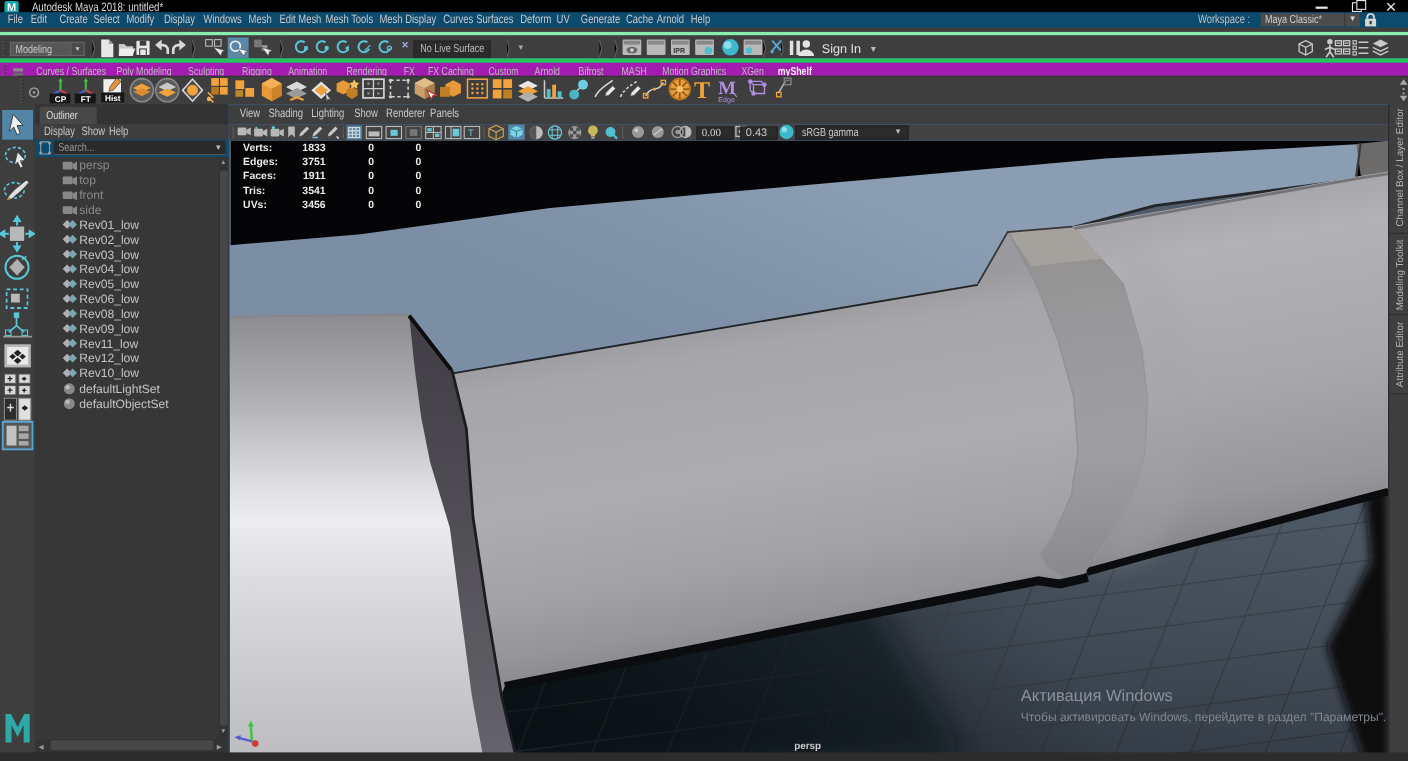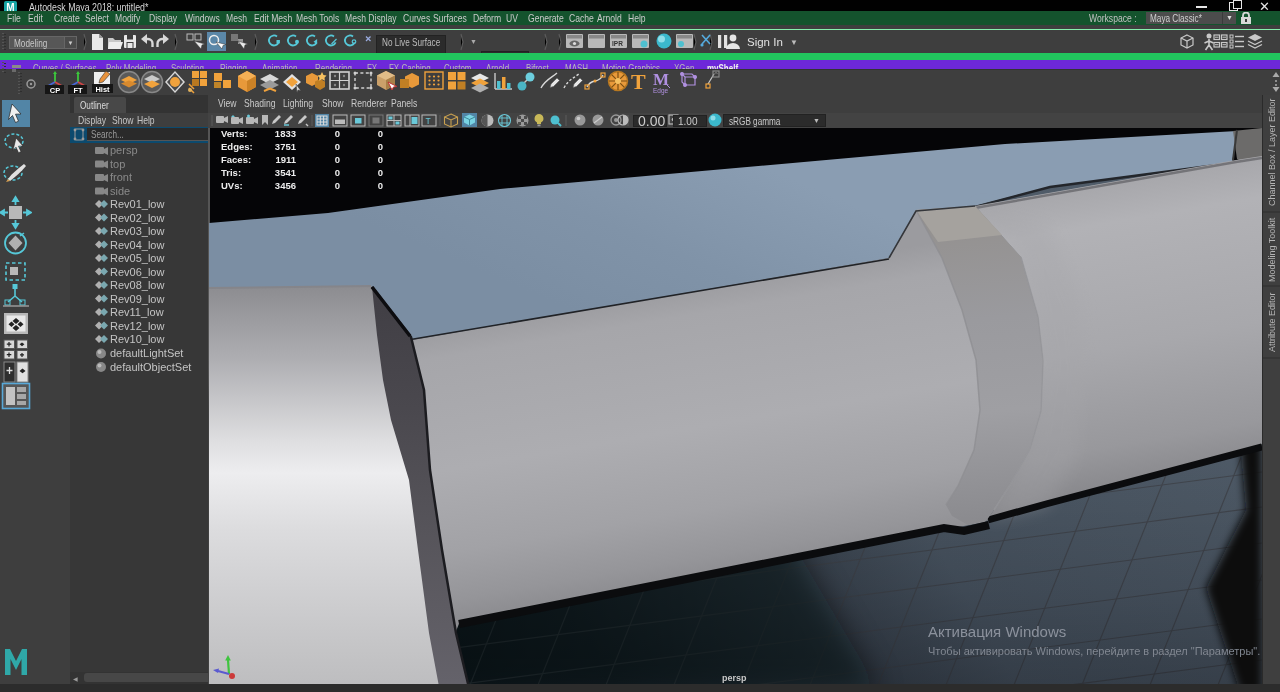--- a/index.html
+++ b/index.html
@@ -22,21 +22,21 @@
 
 <div class="abs" style="left:0;top:0;width:1280px;height:15px;background:#010101;">
   <div class="abs" style="left:4px;top:1px;width:13px;height:13px;background:#17a4a4;border-radius:2px;color:#fff;font-size:10px;font-weight:bold;text-align:center;line-height:13px;">M</div>
   <div class="abs" style="left:29px;top:1px;font-size:11px;color:#d8d8d8;transform:scaleX(0.8);transform-origin:0 0;white-space:nowrap;">Autodesk Maya 2018: untitled*</div>
   <div class="abs" style="left:1196px;top:6px;width:11px;height:2px;background:#e6e6e6;"></div>
   <div class="abs" style="left:1229px;top:2px;width:9px;height:9px;border:1.5px solid #e6e6e6;"></div>
   <div class="abs" style="left:1233px;top:0px;width:9px;height:9px;border:1.5px solid #e6e6e6;background:#010101;"></div>
   <div class="abs" style="left:1259px;top:-1px;color:#e6e6e6;font-size:13px;">✕</div>
 </div>
 
-<div class="abs" style="left:0;top:11px;width:1280px;height:14px;background:#14532d;">
+<div class="abs" style="left:0;top:11px;width:1280px;height:14px;background:#0c4a6e;">
   <span class="mi" style="left:7px;">File</span>
   <span class="mi" style="left:28px;">Edit</span>
   <span class="mi" style="left:54px;">Create</span>
   <span class="mi" style="left:85px;">Select</span>
   <span class="mi" style="left:115px;">Modify</span>
   <span class="mi" style="left:149px;">Display</span>
   <span class="mi" style="left:185px;">Windows</span>
   <span class="mi" style="left:226px;">Mesh</span>
   <span class="mi" style="left:254px;">Edit Mesh</span>
   <span class="mi" style="left:296px;">Mesh Tools</span>
@@ -52,21 +52,21 @@
   <span class="mi" style="left:1089px;color:#c2c2c2;">Workspace :</span>
   <div class="abs" style="left:1146px;top:1px;width:76px;height:12px;background:#4c4c4c;color:#cfcfcf;font-size:10.5px;line-height:12px;padding-left:4px;"><span class="cx">Maya Classic*</span></div>
   <div class="abs" style="left:1222px;top:1px;width:14px;height:12px;background:#4c4c4c;border-left:1px solid #3a3a3a;color:#ddd;font-size:7px;text-align:center;line-height:12px;">▼</div>
   <svg class="abs" style="left:1240px;top:1px;" width="12" height="13" viewBox="0 0 12 13">
         <rect x="1" y="5" width="10" height="7" fill="#d8d8d8"></rect>
         <path d="M3 5 V3.5 a3 3 0 0 1 6 0 V5" fill="none" stroke="#d8d8d8" stroke-width="1.8"></path>
         <rect x="5" y="7" width="2" height="3" fill="#3a3a3a"></rect>
       </svg>
 </div>
 
-<div class="abs" style="left:0;top:29px;width:1280px;height:24px;background:#3e3e3e;border-top:1px solid #86efac;">
+<div class="abs" style="left:0;top:29px;width:1280px;height:24px;background:#3e3e3e;border-top:3px solid #86efac;">
   <div class="hdl" style="left:2px;top:3px;height:18px;"></div>
       <div class="abs" style="left:9px;top:6px;width:56px;height:13px;background:#575757;border:1px solid #666;color:#c8c8c8;font-size:10.5px;line-height:12px;padding-left:4px;"><span class="cx">Modeling</span></div>
   <div class="abs" style="left:64px;top:6px;width:13px;height:13px;background:#4a4a4a;border:1px solid #666;color:#ccc;font-size:6px;text-align:center;line-height:12px;">▼</div>
   <svg class="abs" style="left:0;top:0;" width="1280" height="24" viewBox="0 0 1280 24" id="tbicons">
 
     <g stroke="#5c5c5c" stroke-width="1.2">
       <path d="M84 4 L86 12 L84 20"></path>
           <path d="M175 4 L177 12 L175 20"></path>
       <path d="M255 4 L257 12 L255 20"></path>
           <path d="M461 4 L463 12 L461 20"></path>
@@ -214,21 +214,21 @@
           <path d="M8 1 L15 4.5 L8 8 L1 4.5 Z" fill="#c8c8c8"></path>
           <path d="M1 8 L8 11.5 L15 8" fill="none" stroke="#c8c8c8" stroke-width="1.3"></path>
           <path d="M1 11.5 L8 15 L15 11.5" fill="none" stroke="#c8c8c8" stroke-width="1.3"></path>
         </g>
   </svg>
   <div class="fld" style="left:376px;top:5px;width:70px;height:31px;line-height:13px;padding-left:5px;"><span class="cx">No Live Surface</span></div>
   <div class="abs" style="left:470px;top:8px;color:#aaa;font-size:7px;">▼</div>
   <div class="fld" style="left:481px;top:21px;width:48px;height:15px;line-height:13px;padding-left:5px;"><span class="cx">Symmetry: Off</span></div>
 </div>
 
-<div class="abs" style="left:0;top:53px;width:1280px;height:16px;background:#6d28d9;border-top:7px solid #22c55e;font-size:10.5px;color:#b9b9b9;">
+<div class="abs" style="left:0;top:53px;width:1280px;height:16px;background:#a21caf;border-top:4px solid #22c55e;font-size:10.5px;color:#b9b9b9;">
   <div class="hdl" style="left:2px;top:2px;height:12px;"></div>
       <div class="abs" style="left:12px;top:5px;width:9px;height:3px;background:#8a8a8a;"></div>
   <div class="abs" style="left:12px;top:9px;width:9px;height:3px;background:#6a6a6a;"></div>
   <span class="tab" style="left:33px;">Curves / Surfaces</span>
   <span class="tab" style="left:106px;">Poly Modeling</span>
   <span class="tab" style="left:171px;">Sculpting</span>
   <span class="tab" style="left:220px;">Rigging</span>
   <span class="tab" style="left:262px;">Animation</span>
   <span class="tab" style="left:315px;">Rendering</span>
   <span class="tab" style="left:367px;">FX</span>
@@ -545,21 +545,21 @@
           <rect x="17" y="13" width="9" height="5" fill="#ddd" opacity="0.6"></rect>
           <rect x="17" y="20" width="9" height="4" fill="#ddd" opacity="0.6"></rect>
     </g>
 
     <g transform="translate(5,550)">
       <path d="M0 30 L0 4 L5 4 L11 16 L17 4 L22 4 L22 30 L16.5 30 L16.5 14 L11 25 L5.5 14 L5.5 30 Z" fill="#2fa8a8"></path>
     </g>
   </svg>
 </div>
 
-<div class="abs" style="left:32px;top:95px;width:176px;height:597px;background:#373737;margin-left:38px;">
+<div class="abs" style="left:32px;top:95px;width:176px;height:597px;background:#373737;">
   <div class="abs" style="left:0;top:0;width:176px;height:18px;background:#333;">
     <div class="abs" style="left:4px;top:2px;width:52px;height:16px;background:#484848;color:#dcdcdc;font-size:10.5px;line-height:16px;padding-left:6px;border-radius:2px 2px 0 0;"><span class="cx">Outliner</span></div>
   </div>
   <div class="abs" style="left:0;top:18px;width:176px;height:14px;background:#3e3e3e;">
     <span class="omi" style="left:8px;">Display</span>
     <span class="omi" style="left:42px;">Show</span>
     <span class="omi" style="left:67px;">Help</span>
   </div>
   <div class="abs" style="left:0;top:32px;width:176px;height:16px;background:#0c4a6e;">
     <svg class="abs" style="left:3px;top:1px;" width="12" height="13" viewBox="0 0 12 13">
@@ -817,22 +817,22 @@
           </g>
           <g transform="translate(461,2)">
             <rect width="9" height="9" fill="none" stroke="#bbb" stroke-width="1.2"></rect>
             <circle cx="4.5" cy="4.5" r="1.8" fill="#bbb"></circle>
           </g>
       <g transform="translate(500,0)">
             <circle cx="7" cy="7" r="6.5" fill="#3bb8cc"></circle>
             <circle cx="5" cy="5" r="2.5" fill="#8fdde8"></circle>
           </g>
     </svg>
-    <div class="fld" style="left:425px;top:1.5px;width:34px;height:12px;line-height:11px;padding-left:4px;font-size:14px;color:#ccc;">0.00</div>
-    <div class="fld" style="left:465px;top:1.5px;width:34px;height:12px;line-height:11px;padding-left:4px;font-size:10px;color:#ccc;">1.00</div>
+    <div class="fld" style="left:425px;top:1.5px;width:34px;height:12px;line-height:11px;padding-left:4px;font-size:10px;color:#ccc;font-family:Liberation Serif, serif;">0.00</div>
+    <div class="fld" style="left:465px;top:1.5px;width:34px;height:12px;line-height:11px;padding-left:4px;font-size:10px;color:#ccc;">0.43</div>
     <div class="fld" style="left:515px;top:1px;width:103px;height:13px;line-height:12px;padding-left:5px;font-size:10.5px;color:#c8c8c8;background:#2b2b2b;"><span class="cx">sRGB gamma</span></div>
     <div class="abs" style="left:605px;top:4px;color:#bbb;font-size:7px;">▼</div>
   </div>
   <svg class="abs" style="left:0;top:33px;" width="1054" height="564" viewBox="208 128 1054 564" id="scene">
   <defs>
     <linearGradient id="gBlue" x1="700" y1="140" x2="620" y2="330" gradientUnits="userSpaceOnUse">
       <stop offset="0" stop-color="#8a9db2"></stop>
             <stop offset="0.55" stop-color="#8093a8"></stop>
             <stop offset="1" stop-color="#7b8ea3"></stop>
     </linearGradient>

